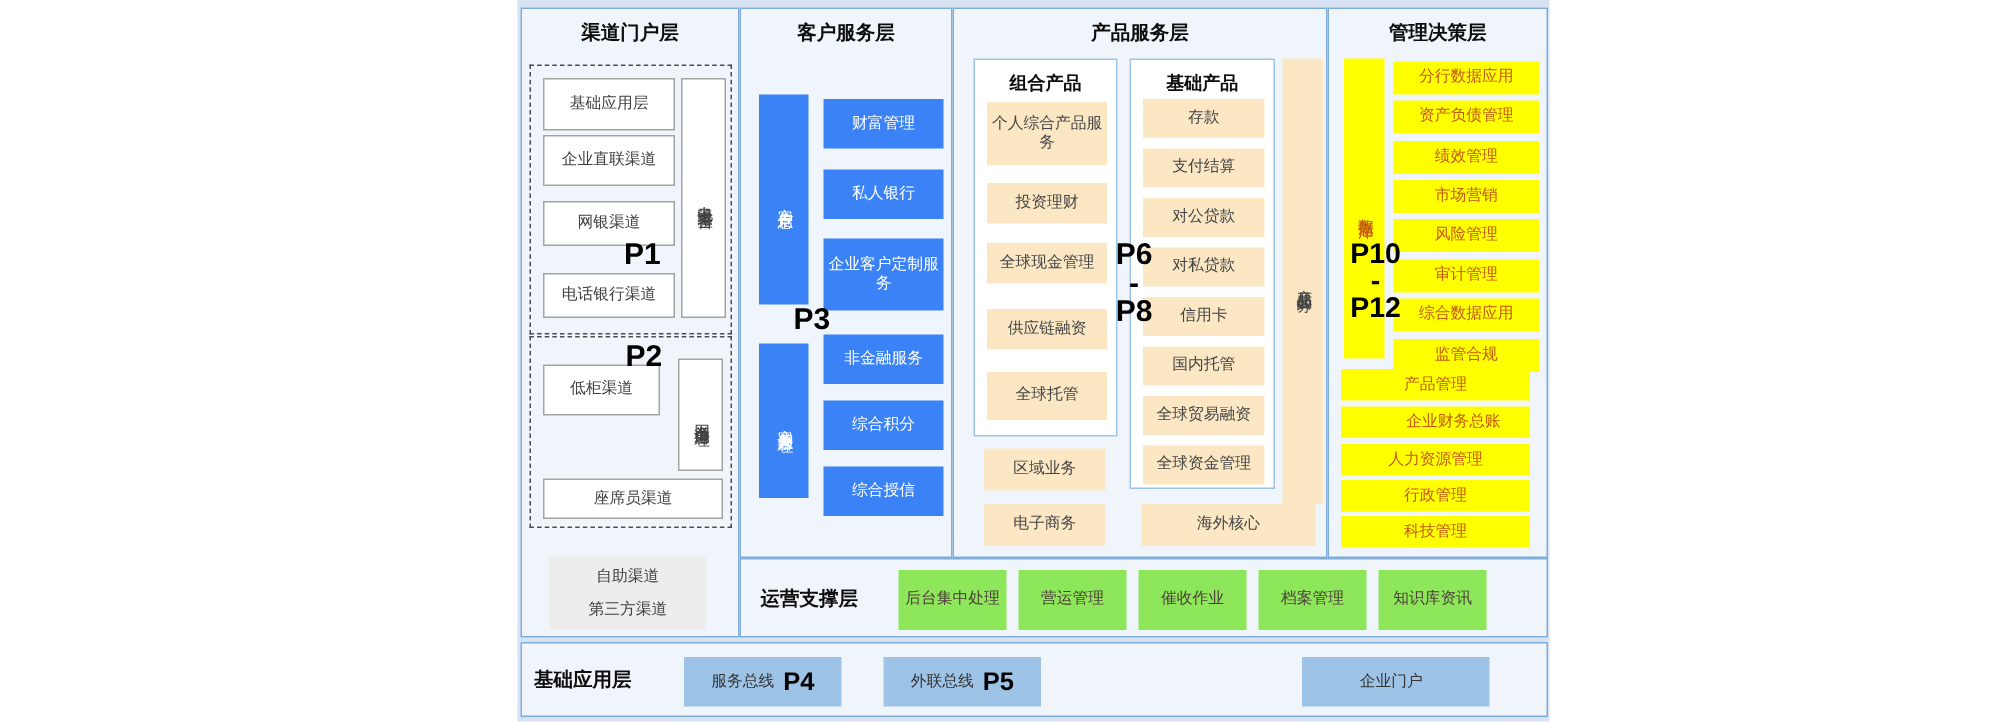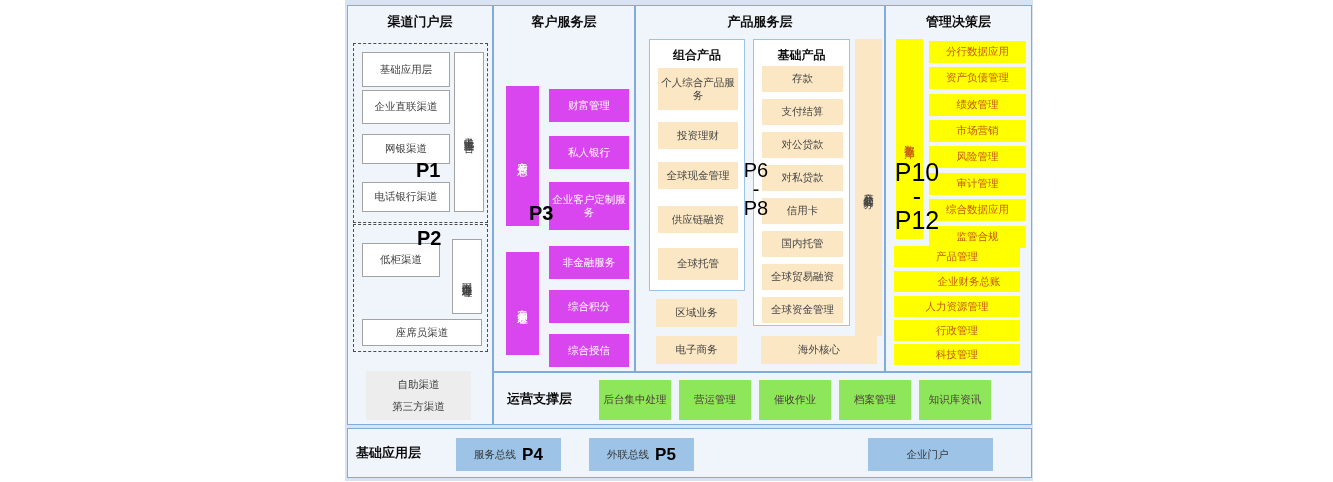--- a/index.html
+++ b/index.html
@@ -6,30 +6,30 @@
   .canvas{position:relative;width:1333px;height:482px;background:#ffffff;overflow:hidden;
           font-family:"Liberation Sans","DejaVu Sans",sans-serif;}
   .diagram{position:absolute;left:345px;top:0;width:688px;height:481px;background:#d7e3f2;}
   .panel,.band{position:absolute;background:#f0f5fb;border:1px solid #7facd8;box-sizing:border-box;}
   .ptitle{position:absolute;left:0;right:0;top:7px;text-align:center;font-weight:bold;
           font-size:13px;color:#0d0d0d;}
   .box{position:absolute;display:flex;align-items:center;justify-content:center;text-align:center;
        font-size:10.5px;line-height:1.25;box-sizing:border-box;}
   .wbox{background:#ffffff;border:1px solid #a3a3a3;color:#404040;}
   .graybox{background:#ededed;color:#404040;}
-  .obox{background:#d946ef;color:#ffffff;margin-top:23px;}
+  .obox{background:#3b82f6;color:#ffffff;}
   .cbox{background:#fbe7c3;color:#454545;}
   .ybox{background:#ffff00;color:#c55a11;}
   .grbox{background:#8ee65a;color:#4c4038;}
   .blbox{background:#9dc3e6;color:#333333;gap:6px;}
   .vtext{writing-mode:vertical-rl;text-orientation:upright;letter-spacing:1px;}
   .dashed{position:absolute;border:1.5px dashed #4d4d4d;box-sizing:border-box;}
   .plabel{position:absolute;font-weight:bold;font-size:20px;color:#000;line-height:1;}
   .prange{position:absolute;display:flex;flex-direction:column;align-items:center;
-          font-weight:normal;font-size:20px;color:#000;line-height:0.95;}
+          font-weight:bold;font-size:20px;color:#000;line-height:0.95;}
   .subpanel{position:absolute;background:#ffffff;border:1px solid #9dc3e6;box-sizing:border-box;}
   .subtitle{position:absolute;left:0;right:0;top:7px;text-align:center;font-weight:bold;
             font-size:12px;color:#0d0d0d;}
   .band-title{position:absolute;font-weight:bold;font-size:13px;color:#0d0d0d;
               top:50%;transform:translateY(-50%);}
   .busp{font-weight:bold;font-size:17px;color:#000;}
 </style>
 </head>
 <body>
 
@@ -125,21 +125,21 @@
       <div class="box ybox" style="left:43px;top:167px;width:97px;height:22px;">审计管理</div>
       <div class="box ybox" style="left:43px;top:193px;width:97px;height:22px;">综合数据应用</div>
       <div class="box ybox" style="left:43px;top:220px;width:97px;height:22px;">监管合规</div>
 
       <div class="box ybox" style="left:8px;top:240px;width:126px;height:21px;">产品管理</div>
       <div class="box ybox" style="left:8px;top:265px;width:126px;height:21px;padding-left:24px;">企业财务总账</div>
       <div class="box ybox" style="left:8px;top:290px;width:126px;height:21px;">人力资源管理</div>
       <div class="box ybox" style="left:8px;top:314px;width:126px;height:21px;">行政管理</div>
       <div class="box ybox" style="left:8px;top:338px;width:126px;height:21px;">科技管理</div>
 
-      <div class="prange" style="left:6px;top:155px;width:50px;font-size:25px;">
+      <div class="prange" style="left:6px;top:155px;width:50px;font-size:19px;">
         <span>P10</span>
         <span>-</span>
         <span>P12</span>
       </div>
     </section>
 
     <section class="band" style="left:148px;top:372px;width:539px;height:53px;">
       <div class="band-title" style="left:13px;">运营支撑层</div>
       <div class="box grbox" style="left:105px;top:7px;width:72px;height:40px;">后台集中处理</div>
       <div class="box grbox" style="left:185px;top:7px;width:72px;height:40px;">营运管理</div>

